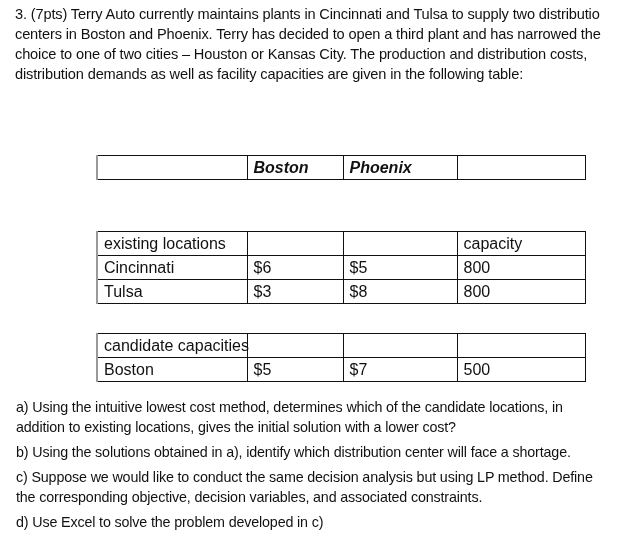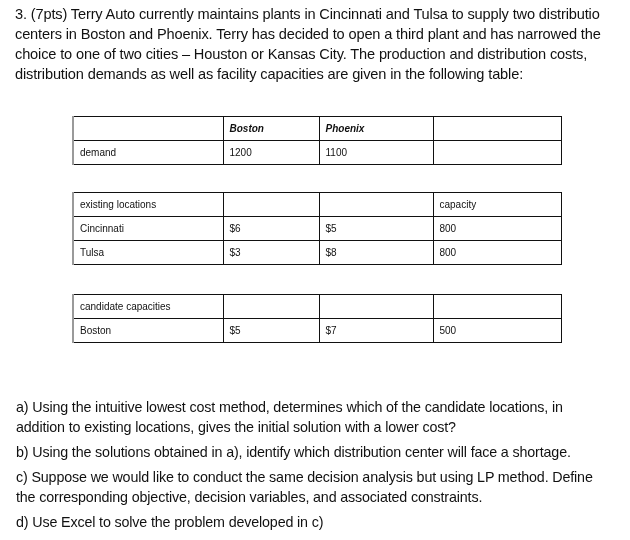--- a/index.html
+++ b/index.html
@@ -7,23 +7,24 @@
     width: 630px; height: 540px; overflow: hidden; position: relative;
     font-family: "Liberation Sans", "DejaVu Sans", sans-serif;
     color: #111;
   }
   .intro {
     position: absolute; left: 15px; top: 4px; width: 640px;
     font-size: 14.6px; line-height: 20px; white-space: nowrap; letter-spacing: -0.15px;
   }
   .intro div { height: 20px; }
   table.t {
-    position: absolute; left: 72px; width: 488px;
+    position: absolute; left: 96px; width: 488px;
     border-collapse: collapse; table-layout: fixed;
-    font-size: 10px;
+    font-size: 16px;
+    margin-top: 39px;
   }
   table.t td {
     border: 1.5px solid #111; height: 23px; padding: 0 0 0 6px;
     vertical-align: middle; white-space: nowrap;
   }
   table.t td:first-child { border-left: 2px solid #9a9a9a; }
   table.t col.c1 { width: 150px; }
   table.t col.c2 { width: 96px; }
   table.t col.c3 { width: 114px; }
   table.t col.c4 { width: 128px; }
@@ -53,26 +54,20 @@
       <col class="c1">
       <col class="c2">
       <col class="c3">
       <col class="c4">
     </colgroup>
   <tbody>
       <tr>
     <td></td>
     <td class="hdr">Boston</td>
     <td class="hdr">Phoenix</td>
-    <td></td>
-  </tr>
-  <tr>
-    <td>demand</td>
-    <td>1200</td>
-    <td>1100</td>
     <td></td>
   </tr>
 </tbody>
   </table>
 
 <table class="t" id="t2">
   <colgroup>
       <col class="c1">
       <col class="c2">
       <col class="c3">

